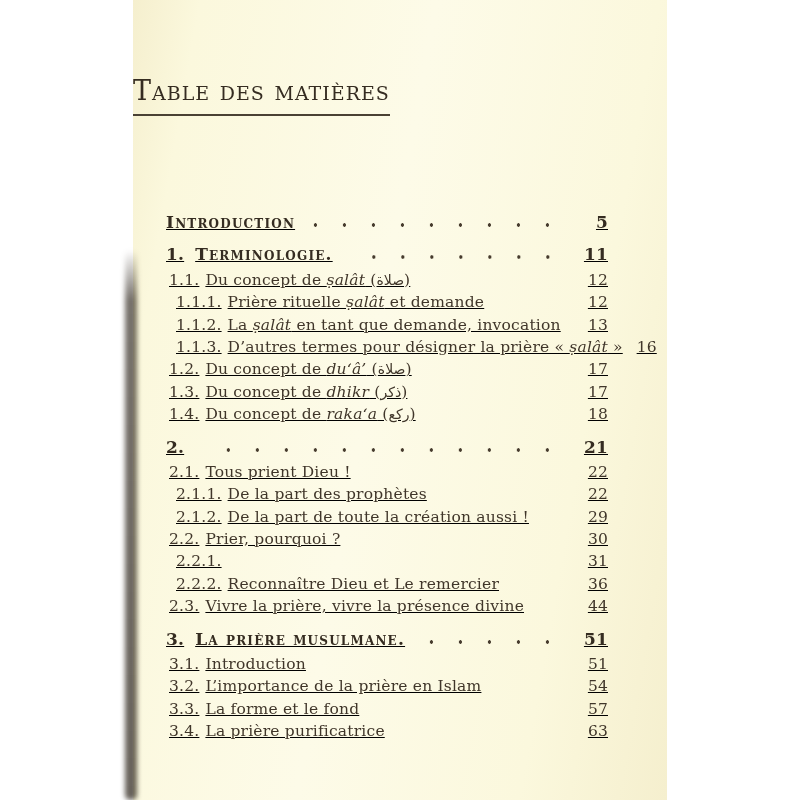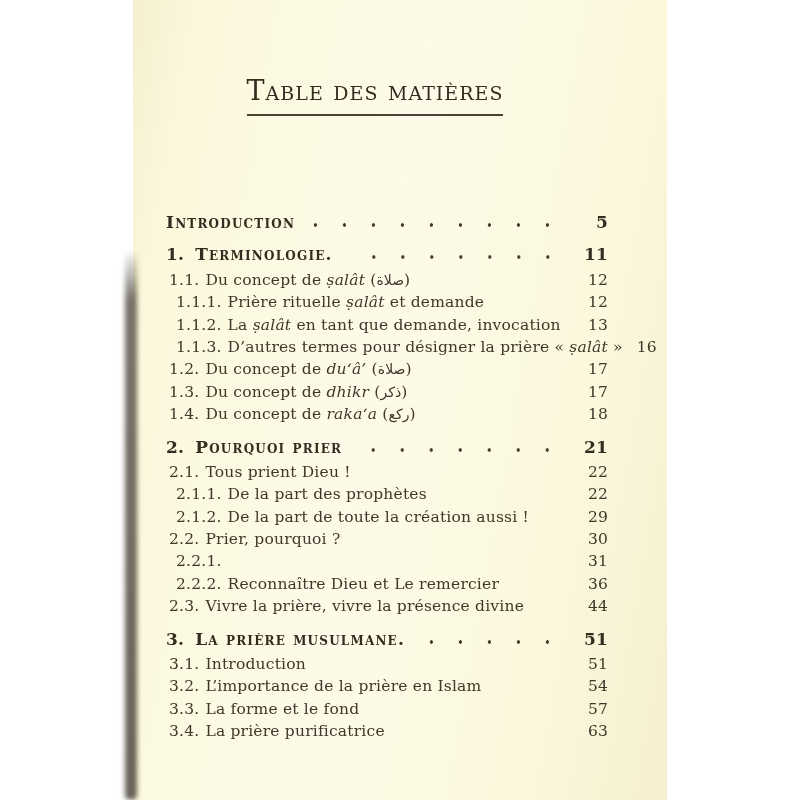--- a/index.html
+++ b/index.html
@@ -24,36 +24,36 @@
     background:linear-gradient(100deg,var(--paper-dim) 0%,var(--paper) 10%,var(--paper-light) 45%,var(--paper) 78%,var(--paper-dim) 100%);
   }
   .gutter-shadow{
     position:absolute;left:-8px;top:250px;bottom:0;width:12px;
     background:linear-gradient(to bottom,rgba(46,38,28,0) 0,rgba(46,38,28,.65) 50px,rgba(46,38,28,.72) 100%);
     filter:blur(2.5px);
     border-radius:5px;
   }
   .title-wrap{
     position:absolute;top:76px;left:0;right:50px;
-    text-align:center;
+    text-align:left;
   }
   .page-title{
     display:inline-block;
     margin:0;
     font-size:27px;
     font-weight:normal;
     font-variant:small-caps;
     letter-spacing:1px;
     color:var(--ink-dark);
     border-bottom:2px solid #4a4134;
     padding-bottom:8px;
     line-height:1.1;
   }
   .toc{
-    position:absolute;left:0;top:201px;width:475px;
+    position:absolute;left:0;top:201px;width:475px;text-decoration:underline;
   }
   .toc-row{
     display:flex;
     align-items:baseline;
     height:22.4px;
     line-height:22.4px;
     font-size:15.5px;
     color:var(--ink);
     letter-spacing:.2px;
   }
@@ -142,21 +142,20 @@
         <span class="label"><span class="seg">Du concept de </span><span class="seg s-i">dhikr</span><span class="seg"> (</span><span class="seg s-ar">ذكر</span><span class="seg">)</span></span>
         <span class="pg">17</span>
       </div>
       <div class="toc-row lvl2">
         <span class="num">1.4.</span>
         <span class="label"><span class="seg">Du concept de </span><span class="seg s-i">raka‘a</span><span class="seg"> (</span><span class="seg s-ar">ركع</span><span class="seg">)</span></span>
         <span class="pg">18</span>
       </div>
       <div class="toc-row lvl1 heading">
         <span class="num">2.</span>
-        <span class="label"><span class="seg">Pourquoi prier</span></span>
         <span class="leader"></span>
         <span class="pg">21</span>
       </div>
       <div class="toc-row lvl2">
         <span class="num">2.1.</span>
         <span class="label"><span class="seg">Tous prient Dieu !</span></span>
         <span class="pg">22</span>
       </div>
       <div class="toc-row lvl3">
         <span class="num">2.1.1.</span>

